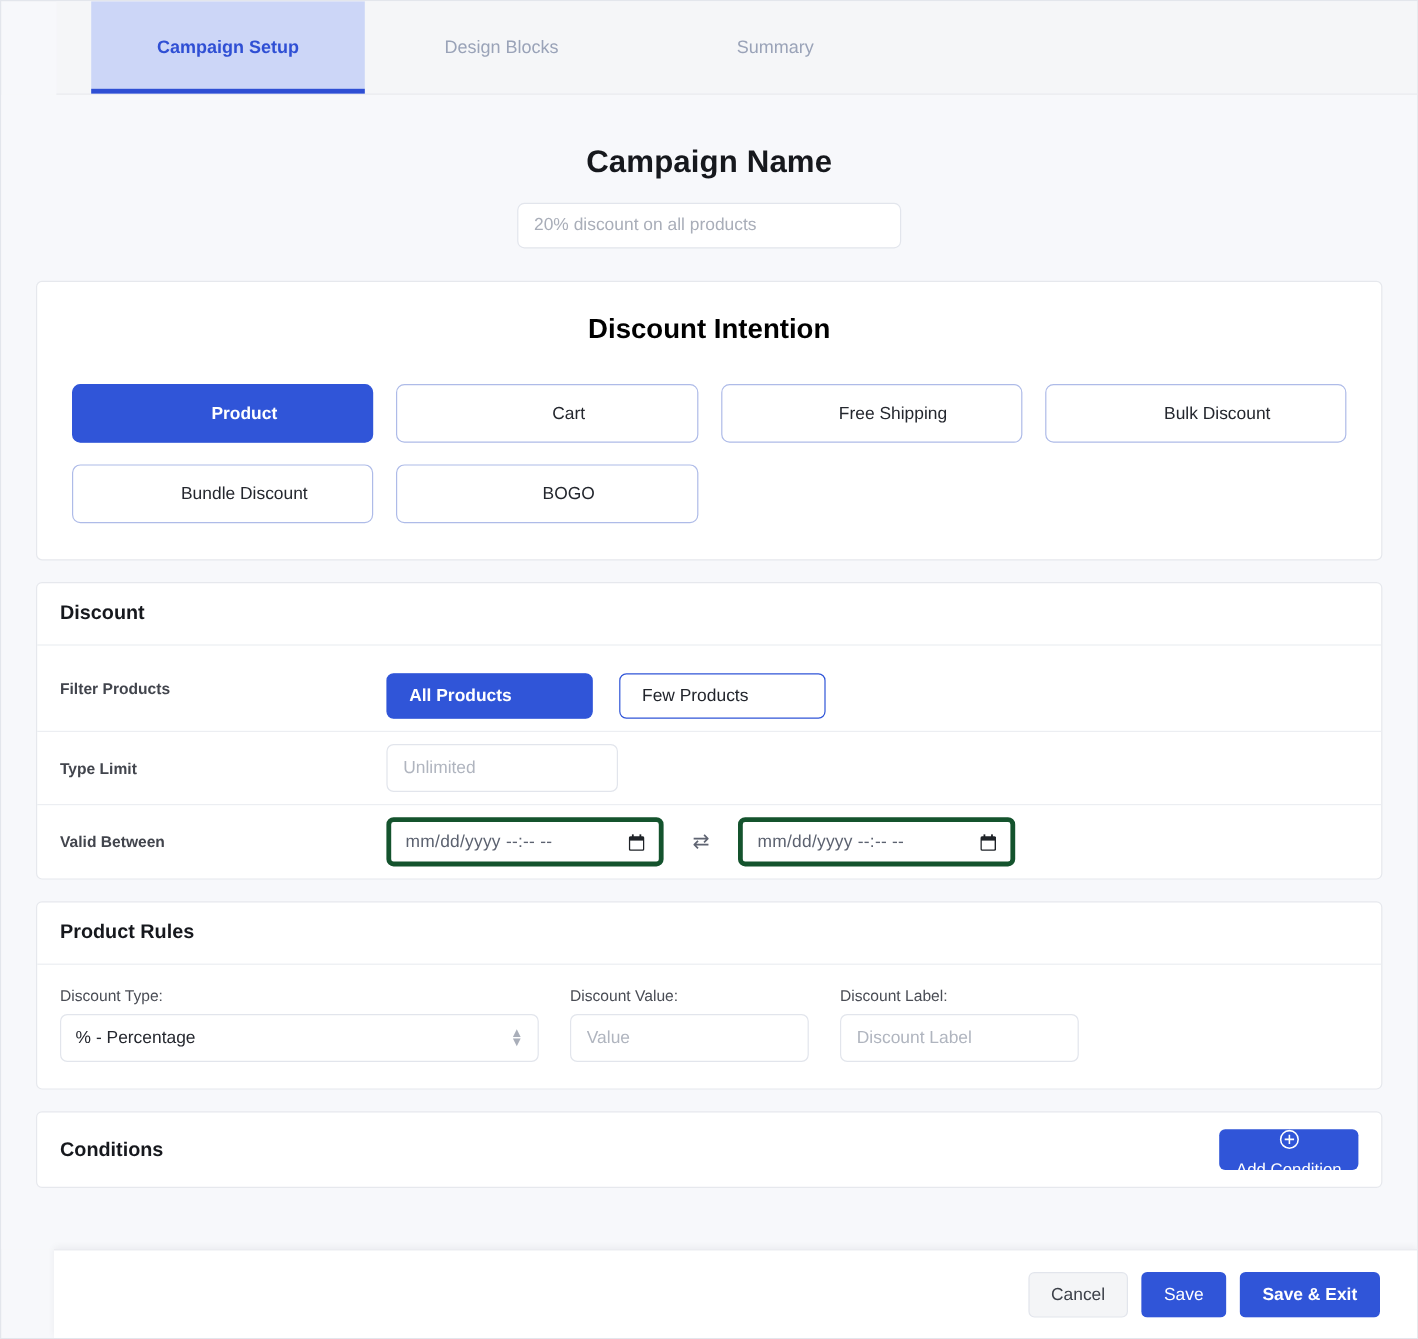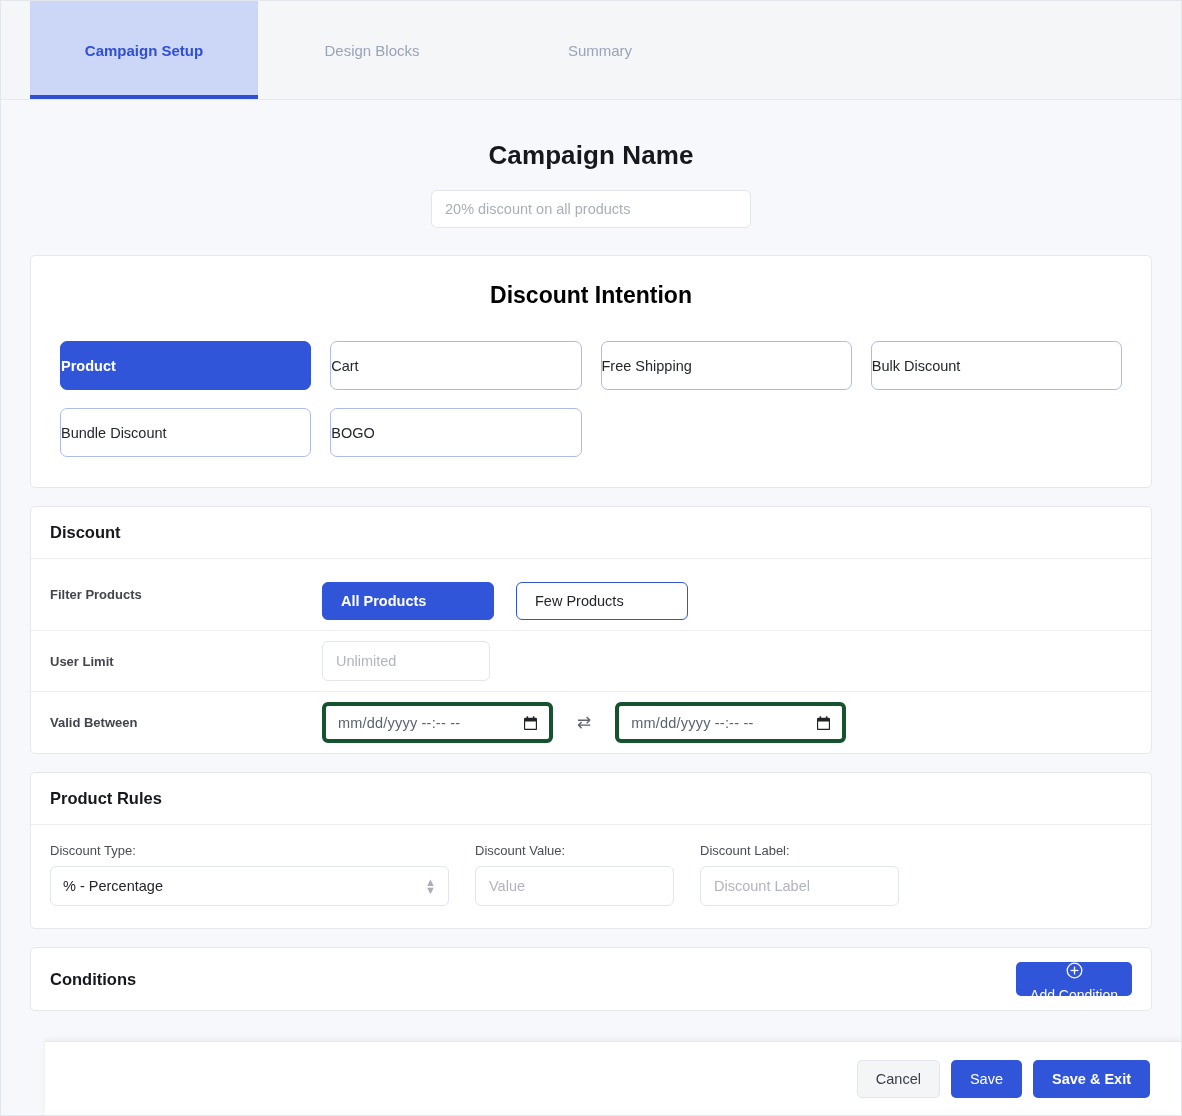--- a/index.html
+++ b/index.html
@@ -18,27 +18,28 @@
     height: 1116px;
     background: #f7f8fb;
     border: 1px solid #e3e6ec;
     display: flex;
     flex-direction: column;
     overflow: hidden;
   }
 
   
   .tab-bar {
-    height: 99px;
+    height: 78px;
     background: #f5f6f8;
     display: flex;
     align-items: stretch;
     padding-left: 29px;
     flex: 0 0 auto;
     border-bottom: 1px solid #e6e8ed;
+    margin-left: 46px;
   }
   .tab {
     width: 228px;
     display: flex;
     align-items: center;
     justify-content: center;
     font-size: 15px;
     color: #9aa3b8;
     position: relative;
     background: transparent;
@@ -125,22 +126,23 @@
   .pill {
     height: 49px;
     border-radius: 7px;
     border: 1px solid #aebbe8;
     background: #ffffff;
     color: #24272e;
     font-size: 14.5px;
     font-family: "Liberation Sans", sans-serif;
     display: flex;
     align-items: center;
-    justify-content: flex-start;
-    cursor: pointer;
+    justify-content: center;
+    cursor: pointer;
+    padding-left: 36px;
   }
   .pill.selected {
     background: #3055d8;
     border-color: #3055d8;
     color: #ffffff;
     font-weight: bold;
   }
 
   
   .row {
@@ -177,21 +179,21 @@
     margin-top: 13px;
   }
   .seg.selected {
     background: #3055d8;
     color: #ffffff;
     font-weight: bold;
   }
 
   .text-input {
     height: 40px;
-    width: 168px;
+    width: 193px;
     border: 1px solid #e2e5ec;
     border-radius: 6px;
     background: #ffffff;
     padding: 0 13px;
     font-size: 14.5px;
     font-family: "Liberation Sans", sans-serif;
     color: #2a2d34;
     outline: none;
   }
   .text-input::placeholder { color: #b0b5bf; }
@@ -370,21 +372,21 @@
           <div class="seg selected">
             <span>All Products</span>
           </div>
           <div class="seg">
             <span>Few Products</span>
           </div>
         </div>
       </div>
 
       <div class="row">
-        <div class="row-label">User Limit</div>
+        <div class="row-label">Type Limit</div>
         <div class="row-content">
           <input class="text-input" type="text" placeholder="Unlimited" style="">
         </div>
       </div>
 
       <div class="row">
         <div class="row-label">Valid Between</div>
         <div class="row-content">
           <div class="dt-input">
             <span class="dt-text">mm/dd/yyyy --:-- --</span>

